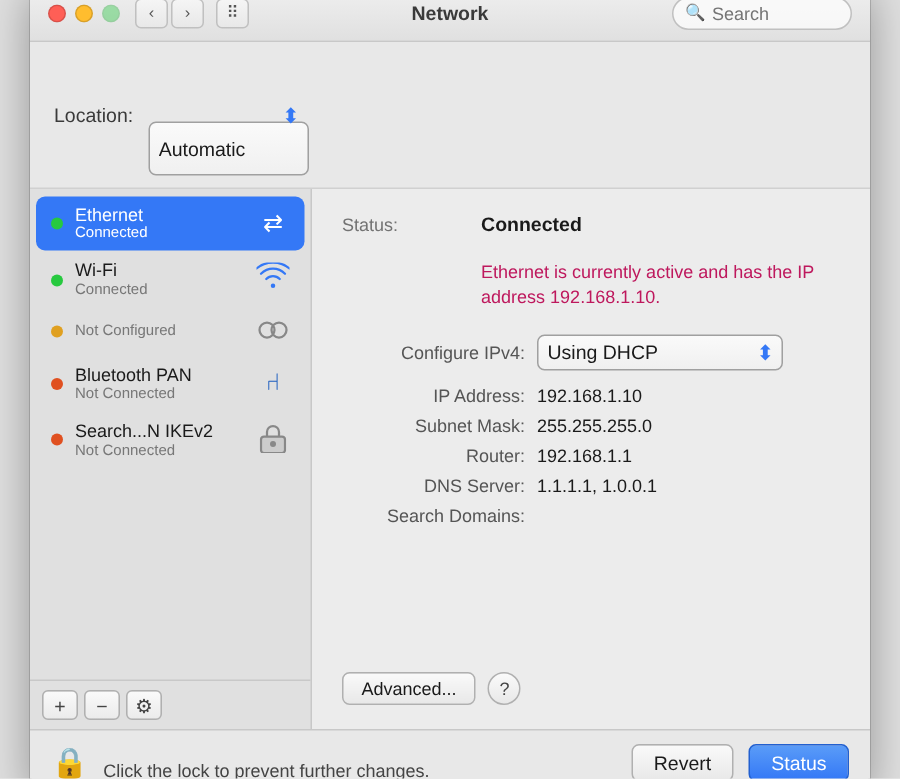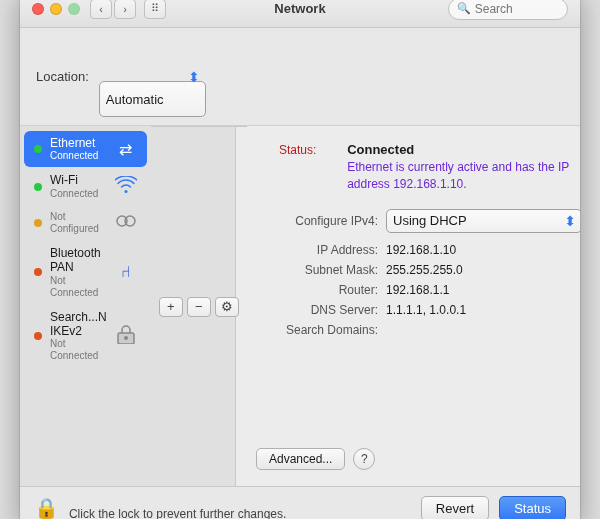--- a/index.html
+++ b/index.html
@@ -145,25 +145,25 @@
       transform: translateY(-50%);
       pointer-events: none;
       color: #3478f6;
       font-size: 14px;
     }
     .main-content {
       display: flex;
       height: 360px;
     }
     .sidebar {
-      width: 216px;
+      width: 188px;
       background: #e0e0e0;
       border-right: 1px solid #c8c8c8;
       display: flex;
-      flex-direction: row;
+      flex-direction: column;
     }
     .sidebar-list {
       flex: 1;
       padding: 4px 0;
     }
     .sidebar-item {
       display: flex;
       align-items: center;
       padding: 5px 10px;
       cursor: pointer;
@@ -232,55 +232,55 @@
       display: flex;
       flex-direction: column;
     }
     .status-row {
       display: flex;
       align-items: flex-start;
       margin-bottom: 16px;
     }
     .status-row-label {
       width: 130px;
-      text-align: center;
-      font-size: 12px;
-      color: #b91c1c;
+      text-align: left;
+      font-size: 12px;
+      color: #737373;
       padding-right: 8px;
       padding-top: 1px;
     }
     .status-value {
       font-size: 13px;
       font-weight: 700;
       color: #1a1a1a;
     }
     .status-desc {
       font-size: 12px;
-      color: #6d28d9;
-      margin-top: 2px;
+      color: #be185d;
+      margin-top: 16px;
       line-height: 1.4;
     }
     .configure-row {
       display: flex;
       align-items: center;
       margin-bottom: 10px;
     }
     .configure-label {
       width: 130px;
       text-align: right;
       font-size: 12px;
       color: #555;
       padding-right: 8px;
     }
     .configure-select-wrapper {
       position: relative;
       display: inline-block;
     }
     .configure-select {
-      width: 196px;
+      width: 164px;
       height: 24px;
       border: 1px solid #a0a0a0;
       border-radius: 5px;
       background: linear-gradient(to bottom, #fafafa, #f0f0f0);
       font-size: 13px;
       padding: 0 24px 0 6px;
       appearance: none;
       -webkit-appearance: none;
       color: #1a1a1a;
       cursor: pointer;

